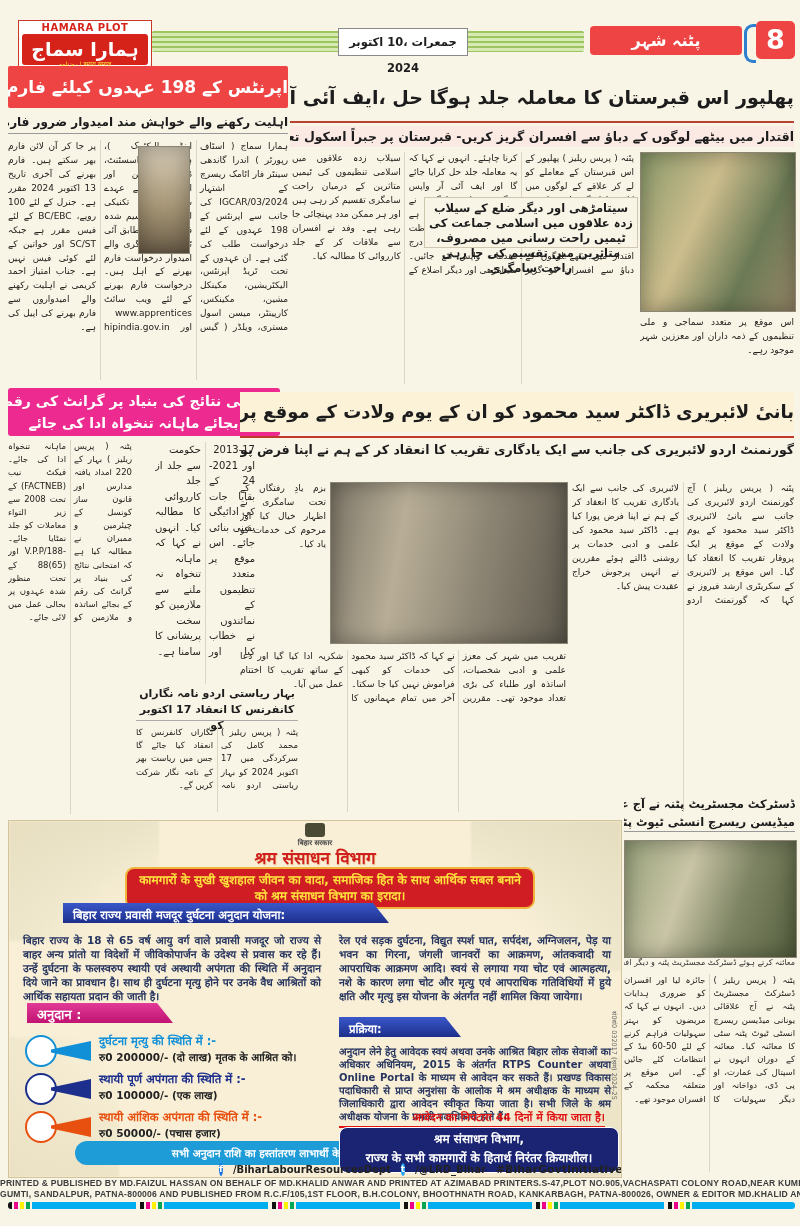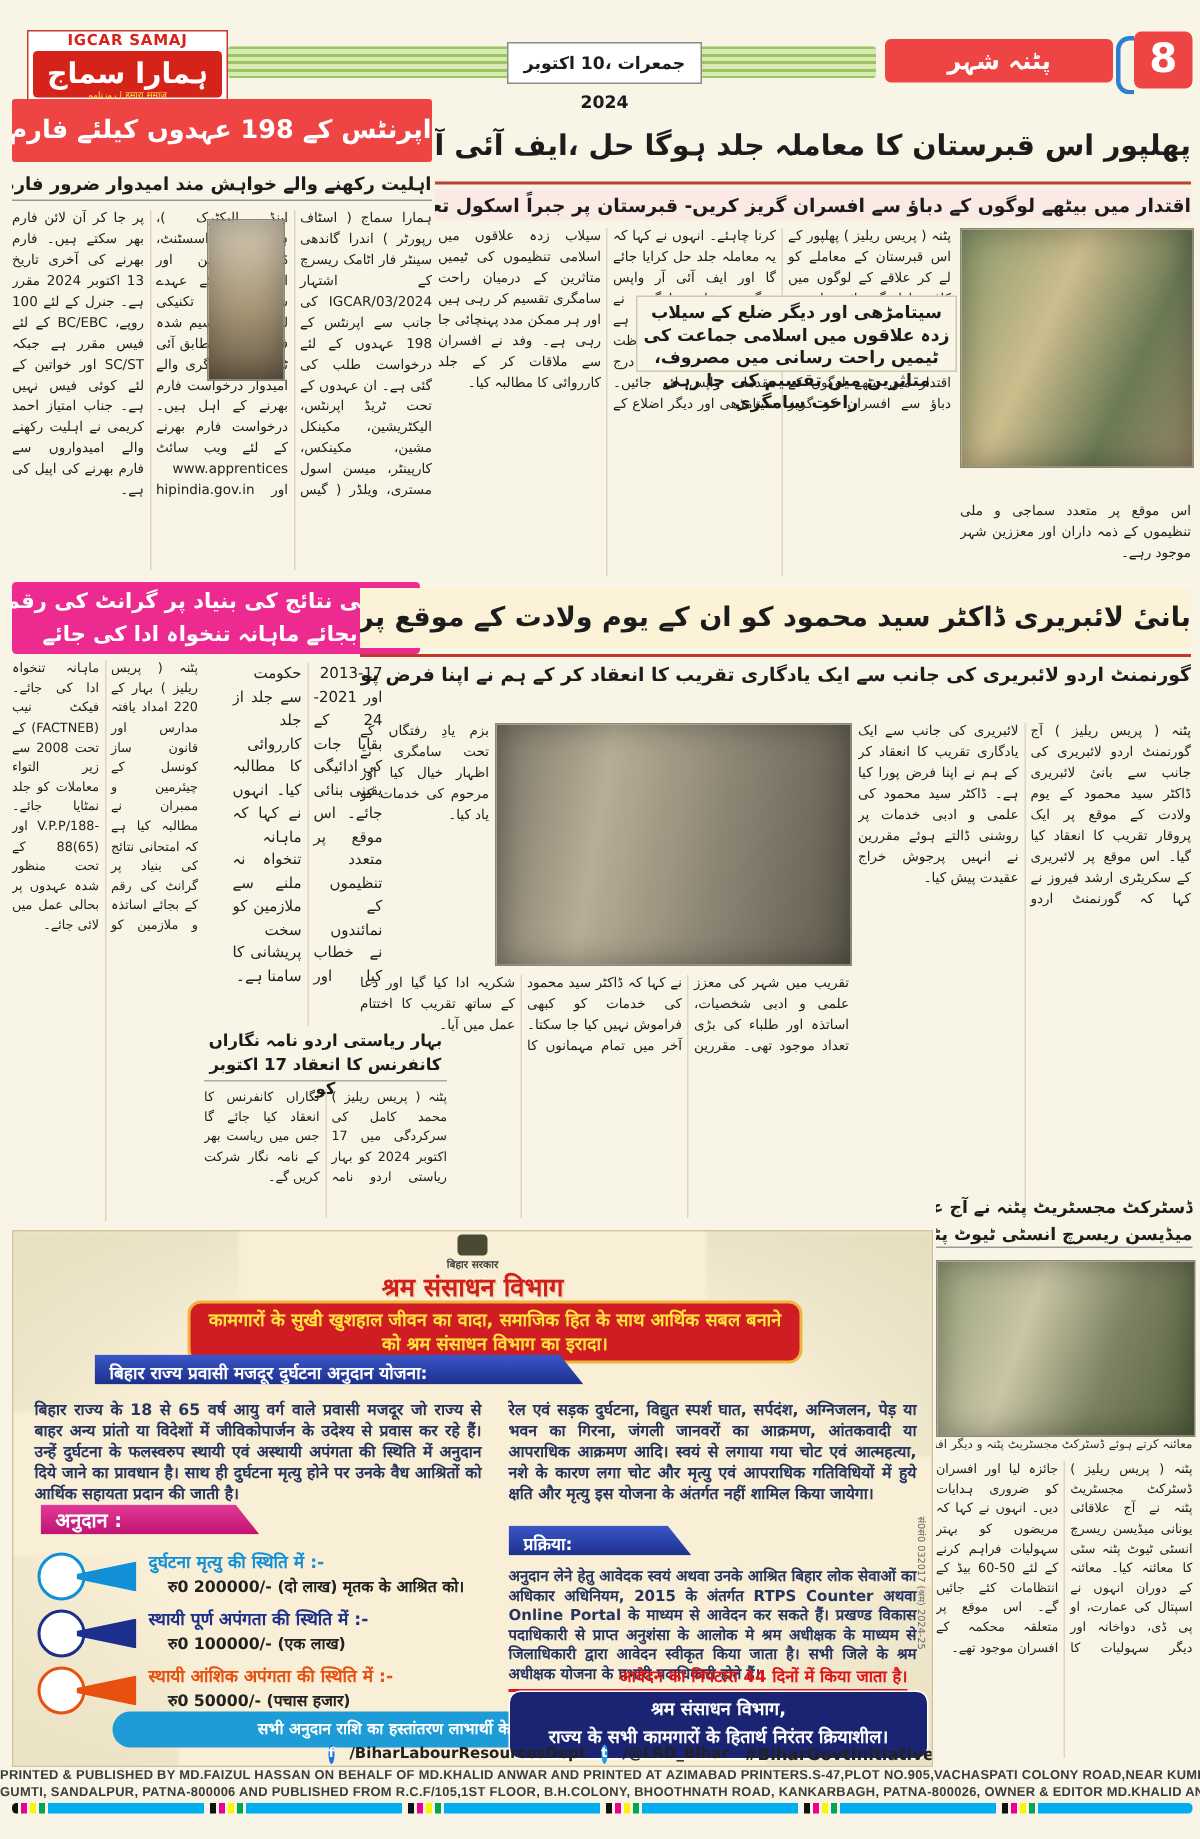--- a/index.html
+++ b/index.html
@@ -55,21 +55,21 @@
   .tab{position:absolute;height:20px;color:#fff;font-weight:bold;font-size:11.5px;line-height:24px;padding:0 16px 0 10px;
        clip-path:polygon(0 0,calc(100% - 16px) 0,100% 100%,0 100%);}
   .tab-blue{background:linear-gradient(180deg,#3a57c9,#1d2f8c);}
   .tab-green{background:linear-gradient(180deg,#2fae53,#0f8136);}
   .tab-pink{background:linear-gradient(180deg,#e23a97,#c01372);}
   .ad-par{position:absolute;font-size:10.5px;line-height:14px;font-weight:bold;color:#27355f;text-align:justify;}
   .grant-row{position:absolute;left:16px;width:290px;height:36px;}
   .g-icon{position:absolute;left:0;top:2px;width:28px;height:28px;border-radius:50%;background:#fff;border:2px solid;}
   .g-horn{position:absolute;left:26px;top:8px;width:40px;height:20px;clip-path:polygon(0 42%,100% 0,100% 100%,0 58%);}
   .g-title{position:absolute;left:74px;top:0;font-size:11.5px;font-weight:bold;}
-  .g-amt{position:absolute;left:74px;top:17px;font-size:10.5px;font-weight:bold;color:#222;margin-left:13px;}
+  .g-amt{position:absolute;left:74px;top:17px;font-size:10.5px;font-weight:bold;color:#222;}
   .c1{color:#1190d8;border-color:#1190d8;}.b1{background:#1190d8;}
   .c2{color:#1d2f8c;border-color:#1d2f8c;}.b2{background:#1d2f8c;}
   .c3{color:#e8500f;border-color:#e8500f;}.b3{background:#e8500f;}
   .pill{position:absolute;left:66px;top:320px;width:470px;height:24px;background:#1e9cd7;border-radius:12px;
         color:#fff;font-weight:bold;font-size:10.5px;line-height:24px;text-align:center;}
   .disposal{position:absolute;left:330px;top:288px;width:266px;text-align:right;color:#e01414;font-weight:bold;
             font-size:11px;border-bottom:2px solid #e01414;padding-bottom:2px;}
   .navybox{position:absolute;left:330px;top:306px;width:278px;height:42px;background:#1a2472;border:1px solid #fff;
            border-radius:8px;color:#fff;font-weight:bold;font-size:12px;line-height:19px;text-align:center;padding-top:2px;}
   .social{position:absolute;left:210px;top:341px;width:400px;height:15px;display:flex;gap:10px;align-items:center;
@@ -85,42 +85,42 @@
       #111 0 4px,#f8f4e6 4px 6px,#ec008c 6px 10px,#f8f4e6 10px 12px,
       #fff200 12px 16px,#f8f4e6 16px 18px,#00a651 18px 22px,#f8f4e6 22px 24px,
       #00aeef 24px 128px,#f8f4e6 128px 132px);}
 </style>
 </head>
 <body>
 
 <div class="page">
 
   <div class="abs logo">
-    <div class="logo-en">IGCAR SAMAJ</div>
+    <div class="logo-en">HAMARA PLOT</div>
     <div class="logo-red ur">ہمارا سماج</div>
     <div class="logo-sub">روزنامہ | हमारा समाज</div>
   </div>
   <div class="abs band"></div>
   <div class="abs datebox ctr ur">جمعرات ،10 اکتوبر 2024</div>
   <div class="abs citybox redbox ctr ur">پٹنہ شہر</div>
   <div class="abs pgbracket"></div>
   <div class="abs pgbox redbox ctr">8</div>
 
   <div class="abs h-appr redbox ctr ur nowrap">اپرنٹس کے 198 عہدوں کیلئے فارم 13 اکتوبر تک</div>
   <div class="abs sub-appr ctr ur nowrap">اہلیت رکھنے والے خواہش مند امیدوار ضرور فارم بھریں : امتیاز احمد کریمی</div>
   <div class="abs body-ur cols3" style="left:8px;top:140px;width:280px;height:240px;">ہمارا سماج ( اسٹاف رپورٹر ) اندرا گاندھی سینٹر فار اٹامک ریسرچ کے اشتہار 2024/IGCAR/03 کی جانب سے اپرنٹس کے 198 عہدوں کے لئے درخواست طلب کی گئی ہے۔ ان عہدوں کے تحت ٹریڈ اپرنٹس، الیکٹریشین، مکینکل مشین، مکینکس، کارپینٹر، میسن اسول مستری، ویلڈر ( گیس اینڈ الیکٹرک )، ہورٹیکلچر اسسٹنٹ، ڈرافٹس مین اور انسٹرومنٹ کے عہدے شامل ہیں۔ تکنیکی لیاقت کی تقسیم شدہ فہرست کے مطابق آئی ٹی آئی کی ڈگری والے امیدوار درخواست فارم بھرنے کے اہل ہیں۔ درخواست فارم بھرنے کے لئے ویب سائٹ www.apprentices اور hipindia.gov.in پر جا کر آن لائن فارم بھر سکتے ہیں۔ فارم بھرنے کی آخری تاریخ 13 اکتوبر 2024 مقرر ہے۔ جنرل کے لئے 100 روپے، BC/EBC کے لئے فیس مقرر ہے جبکہ SC/ST اور خواتین کے لئے کوئی فیس نہیں ہے۔ جناب امتیاز احمد کریمی نے اہلیت رکھنے والے امیدواروں سے فارم بھرنے کی اپیل کی ہے۔</div>
   <div class="abs photo" style="left:138px;top:146px;width:50px;height:106px;background:linear-gradient(180deg,#d8cdb8,#a89878 55%,#6d5f4a);"></div>
 
   <div class="abs h-lead ctr ur nowrap">پھلپور اس قبرستان کا معاملہ جلد ہوگا حل ،ایف آئی آر واپس ہوگی : قاری صہیب</div>
   <div class="abs rule" style="left:290px;top:121px;width:504px;"></div>
   <div class="abs sub-lead ctr ur nowrap">اقتدار میں بیٹھے لوگوں کے دباؤ سے افسران گریز کریں- قبرستان پر جبراً اسکول تعمیر کروانا غیر آئینی</div>
   <div class="abs photo" style="left:640px;top:152px;width:154px;height:158px;background:linear-gradient(115deg,#8a9a6b,#cdbd8d 38%,#6b7a55 70%,#9a8a6a);"></div>
   <div class="abs body-ur cols3" style="left:292px;top:152px;width:342px;height:232px;">پٹنہ ( پریس ریلیز ) پھلپور کے اس قبرستان کے معاملے کو لے کر علاقے کے لوگوں میں کافی ناراضگی پائی جا رہی ہے۔ قاری صہیب نے کہا کہ قبرستان پر جبراً اسکول تعمیر کروانا غیر آئینی ہے اور اقتدار میں بیٹھے لوگوں کے دباؤ سے افسران کو گریز کرنا چاہئے۔ انہوں نے کہا کہ یہ معاملہ جلد حل کرایا جائے گا اور ایف آئی آر واپس ہوگی۔ مقامی لوگوں نے انتظامیہ سے مطالبہ کیا ہے کہ قبرستان کی حفاظت یقینی بنائی جائے اور درج مقدمات واپس لئے جائیں۔ سیتامڑھی اور دیگر اضلاع کے سیلاب زدہ علاقوں میں اسلامی تنظیموں کی ٹیمیں متاثرین کے درمیان راحت سامگری تقسیم کر رہی ہیں اور ہر ممکن مدد پہنچائی جا رہی ہے۔ وفد نے افسران سے ملاقات کر کے جلد کارروائی کا مطالبہ کیا۔</div>
   <div class="abs inline-head ctr ur">سیتامڑھی اور دیگر ضلع کے سیلاب زدہ علاقوں میں اسلامی جماعت کی ٹیمیں راحت رسانی میں مصروف، متاثرین میں تقسیم کی جا رہی راحت سامگری</div>
-  <div class="abs body-ur" style="left:640px;top:316px;width:154px;height:66px;margin-top:19px;">اس موقع پر متعدد سماجی و ملی تنظیموں کے ذمہ داران اور معززین شہر موجود رہے۔</div>
+  <div class="abs body-ur" style="left:640px;top:316px;width:154px;height:66px;">اس موقع پر متعدد سماجی و ملی تنظیموں کے ذمہ داران اور معززین شہر موجود رہے۔</div>
 
   <div class="abs h-grant ctr">
     <div class="ur nowrap">امتحانی نتائج کی بنیاد پر گرانٹ کی رقم</div>
     <div class="ur nowrap">کے بجائے ماہانہ تنخواہ ادا کی جائے</div>
   </div>
   <div class="abs body-ur cols2" style="left:8px;top:440px;width:124px;height:374px;font-size:8.5px;">پٹنہ ( پریس ریلیز ) بہار کے 220 امداد یافتہ مدارس اور قانون ساز کونسل کے چیئرمین و ممبران نے مطالبہ کیا ہے کہ امتحانی نتائج کی بنیاد پر گرانٹ کی رقم کے بجائے اساتذہ و ملازمین کو ماہانہ تنخواہ ادا کی جائے۔ فیکٹ نیب (FACTNEB) کے تحت 2008 سے زیر التواء معاملات کو جلد نمٹایا جائے۔ -188/V.P.P اور (65)88 کے تحت منظور شدہ عہدوں پر بحالی عمل میں لائی جائے۔</div>
   <div class="abs body-ur cols2" style="left:136px;top:442px;width:100px;height:242px;font-size:10px;margin-left:19px;">2013-17 اور 2021-24 کے بقایا جات کی ادائیگی یقینی بنائی جائے۔ اس موقع پر متعدد تنظیموں کے نمائندوں نے خطاب کیا اور حکومت سے جلد از جلد کارروائی کا مطالبہ کیا۔ انہوں نے کہا کہ ماہانہ تنخواہ نہ ملنے سے ملازمین کو سخت پریشانی کا سامنا ہے۔</div>
 
   <div class="abs h-lib ctr ur nowrap">بانیٔ لائبریری ڈاکٹر سید محمود کو ان کے یوم ولادت کے موقع پر پرجوش خراج عقیدت پیش کیا گیا</div>
   <div class="abs sub-lib ctr ur nowrap">گورنمنٹ اردو لائبریری کی جانب سے ایک یادگاری تقریب کا انعقاد کر کے ہم نے اپنا فرض پورا کیا ہے : ارشد فیروز</div>

